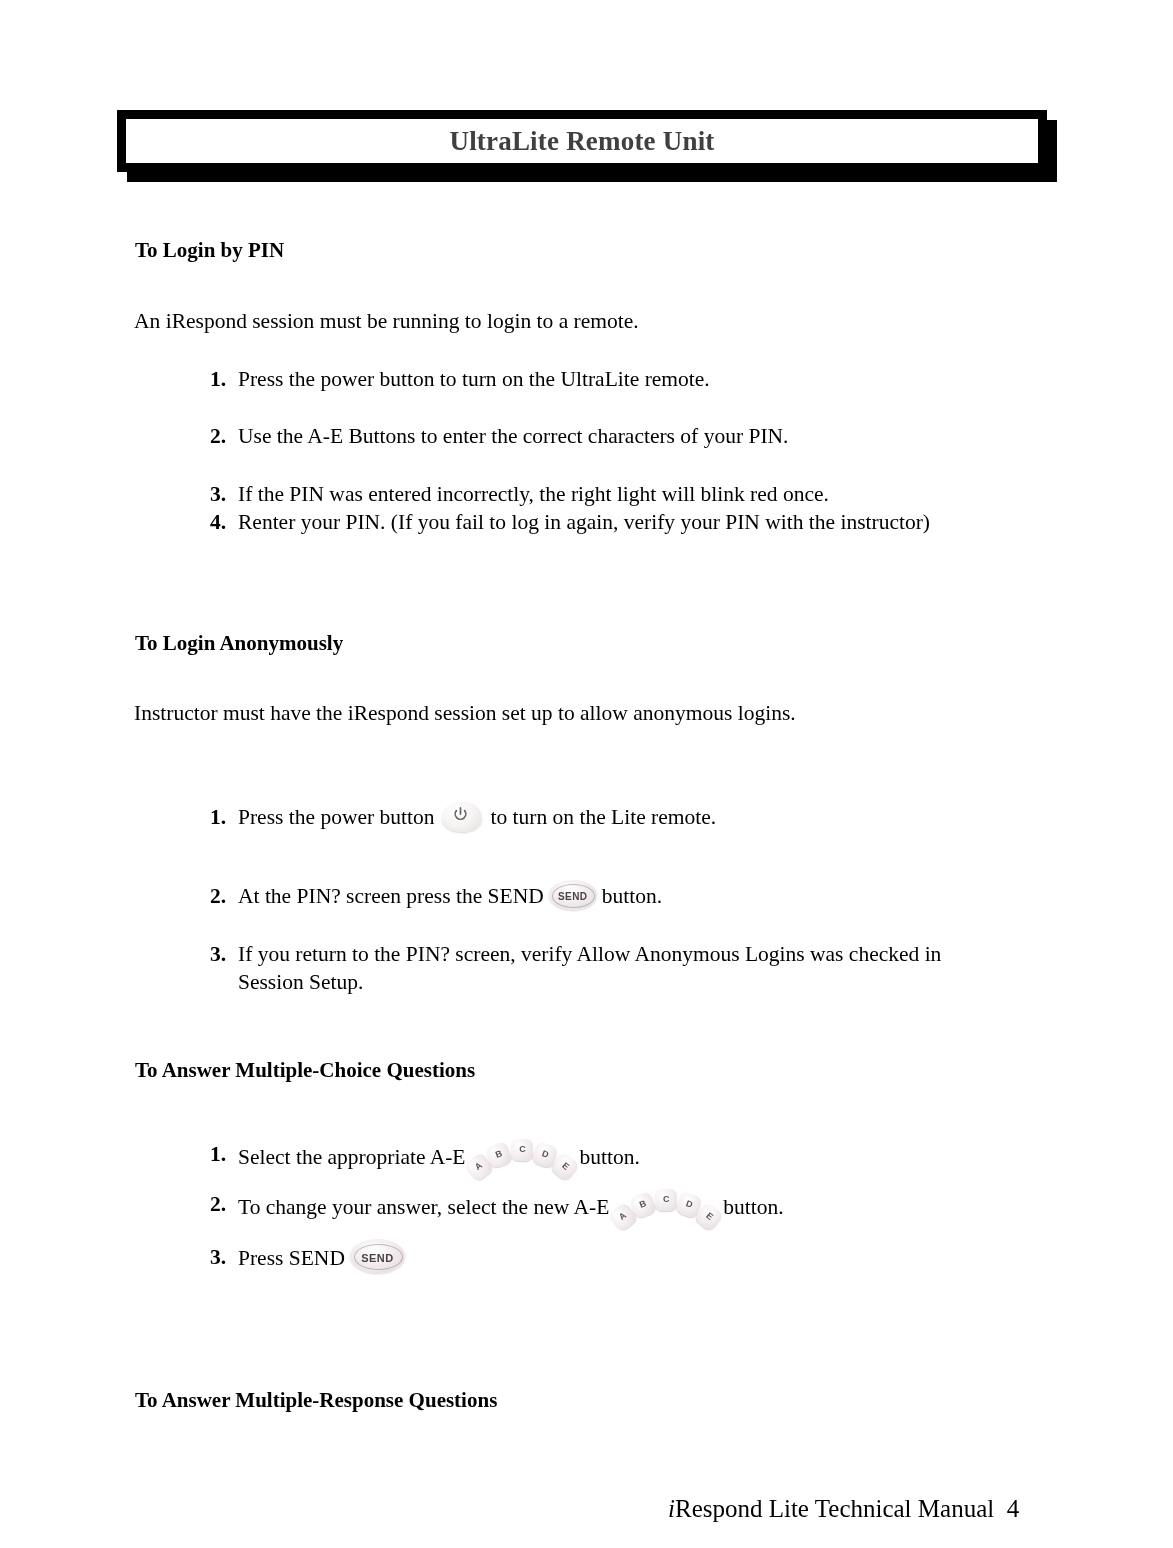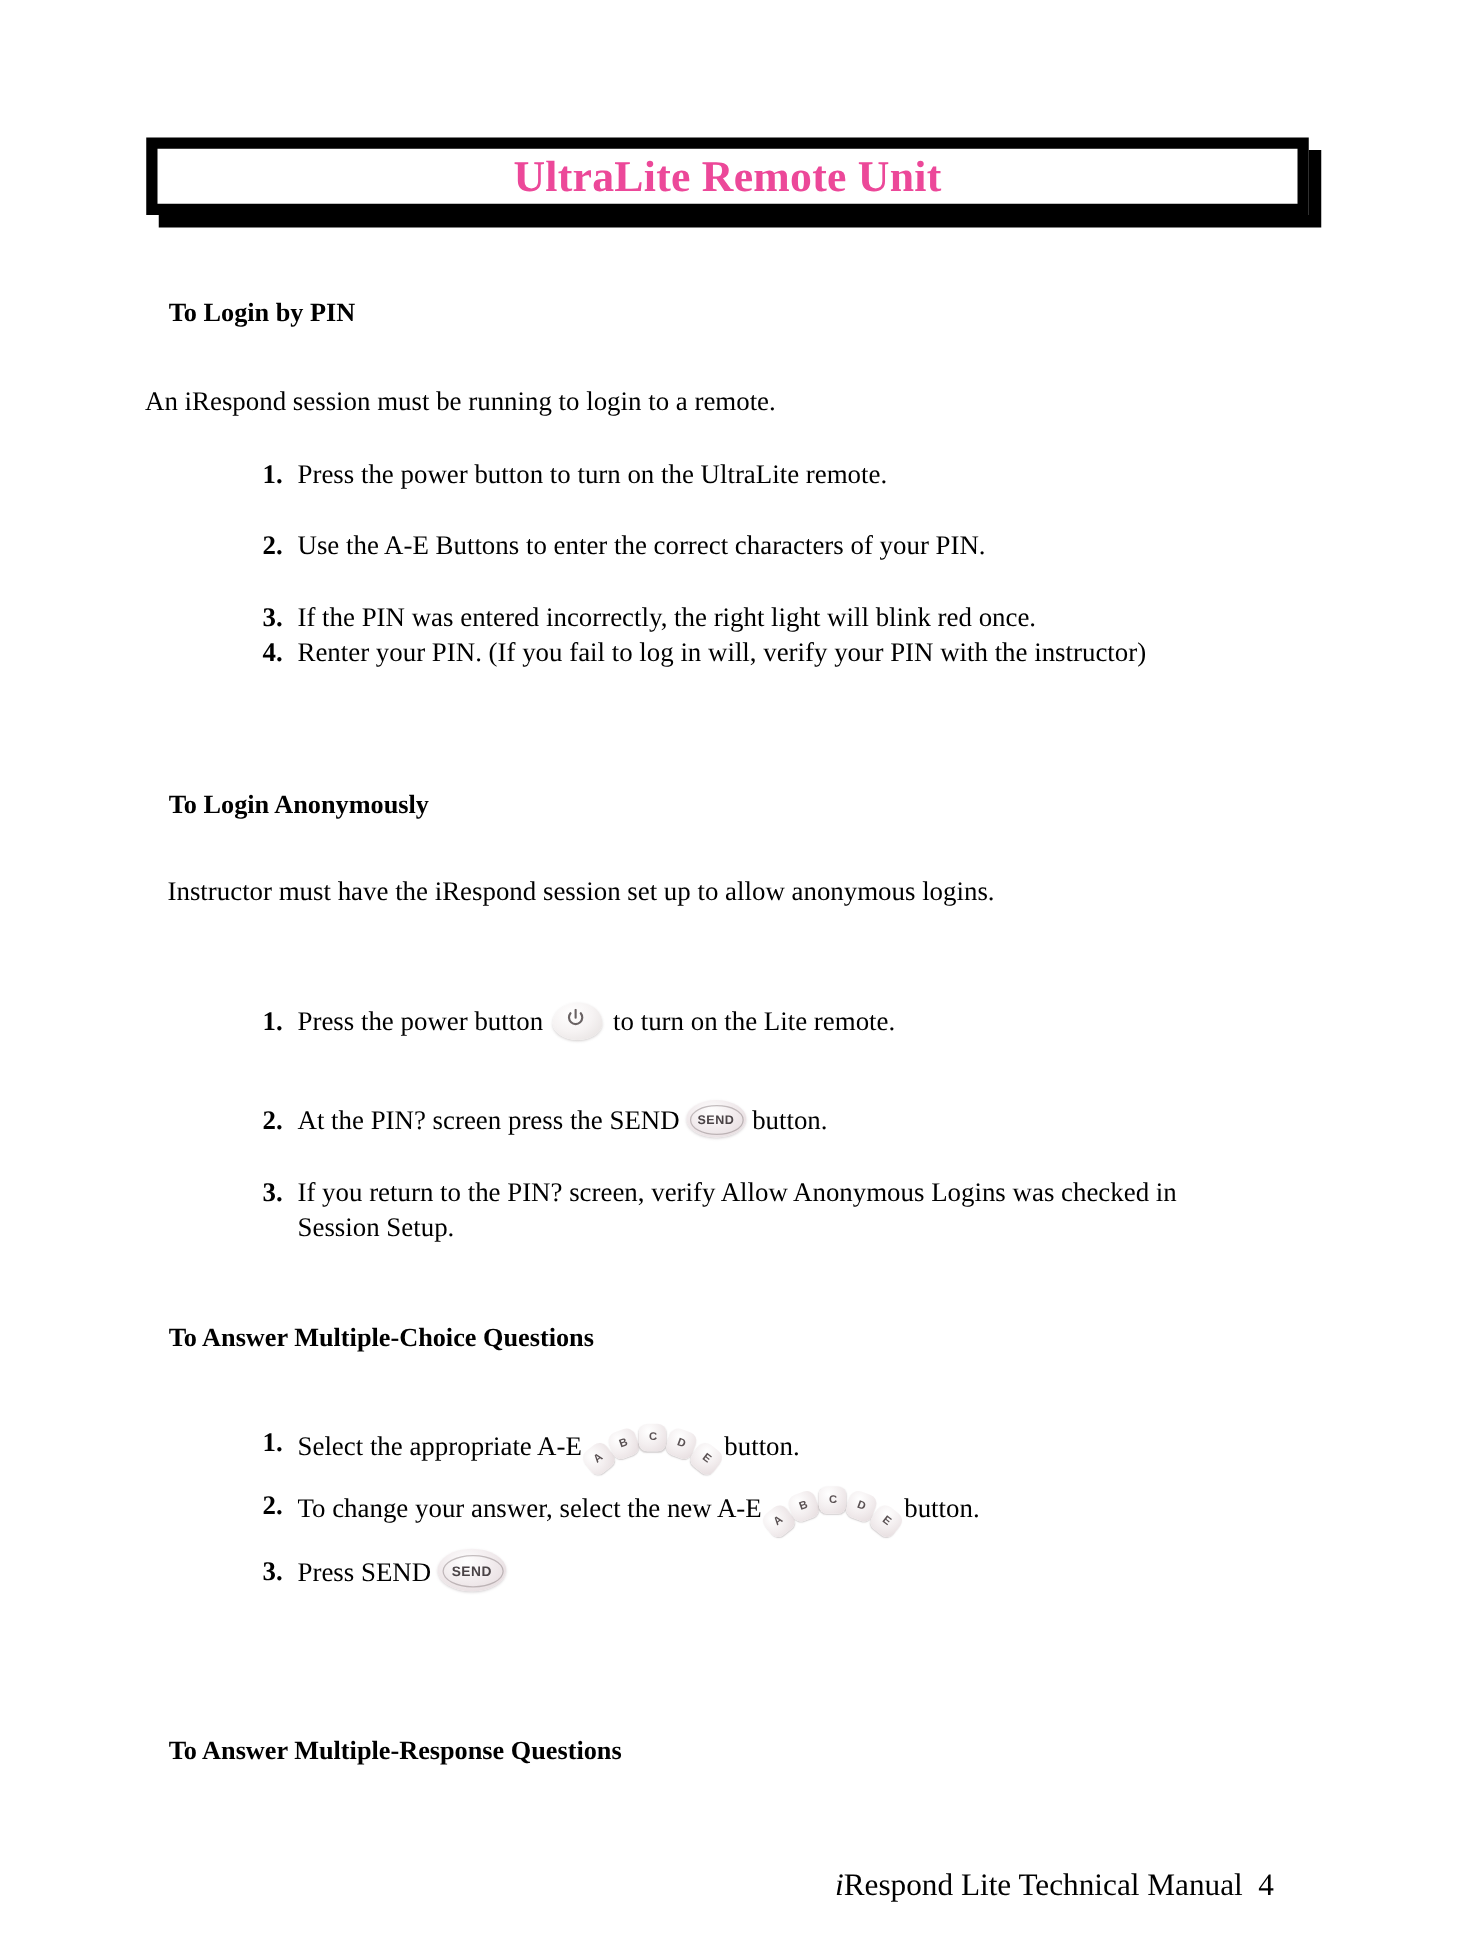--- a/index.html
+++ b/index.html
@@ -43,25 +43,25 @@
     width: 930px;
     height: 62px;
     box-sizing: border-box;
     border: 9px solid #000000;
     background: #ffffff;
     display: flex;
     align-items: center;
     justify-content: center;
   }
   .banner-title {
-    font-size: 35px;
+    font-size: 27px;
     font-weight: bold;
     letter-spacing: 0.2px;
     line-height: 1;
-    color: #ec4899;
+    color: #404040;
   }
 
   
   .section-heading {
     position: absolute;
     font-size: 21px;
     font-weight: bold;
     line-height: 1;
     white-space: nowrap;
   }
@@ -210,40 +210,40 @@
 
   <div class="banner-wrap">
     <div class="banner-shadow"></div>
     <div class="banner-box">
       <div class="banner-title">UltraLite Remote Unit</div>
     </div>
   </div>
 
   <div class="section-heading" style="left:135px; top:240px;">To Login by PIN</div>
 
-  <div class="body-para" style="left:116px; top:307px;">An iRespond session must be running to login to a remote.</div>
+  <div class="body-para" style="left:134px; top:307px;">An iRespond session must be running to login to a remote.</div>
 
   <div class="li" style="left:210px; top:365px; width:760px;">
     <span class="num">1.</span>
     <span class="txt">Press the power button  to turn on the UltraLite remote.</span>
   </div>
 
   <div class="li" style="left:210px; top:422px; width:760px;">
     <span class="num">2.</span>
     <span class="txt">Use the A-E Buttons to enter the correct characters of your PIN.</span>
   </div>
 
   <div class="li" style="left:210px; top:480px; width:760px;">
     <span class="num">3.</span>
     <span class="txt">If the PIN was entered incorrectly, the right light will blink red once.</span>
   </div>
 
   <div class="li" style="left:210px; top:508px; width:745px;">
     <span class="num">4.</span>
-    <span class="txt">Renter your PIN.  (If you fail to log in will, verify your PIN with the instructor)</span>
+    <span class="txt">Renter your PIN.  (If you fail to log in again, verify your PIN with the instructor)</span>
   </div>
 
   <div class="section-heading" style="left:135px; top:633px;">To Login Anonymously</div>
 
   <div class="body-para" style="left:134px; top:699px;">Instructor must have the iRespond session set up to allow anonymous logins.</div>
 
   <div class="li" style="left:210px; top:803px; width:800px;">
     <span class="num">1.</span>
     <span class="txt"><span>Press the power button</span><span class="btn-inline pwr"><span class="blob"></span><svg width="15" height="16" viewBox="0 0 15 16">
             <path d="M3.4 3.6 A5.3 5.3 0 1 0 11.6 3.6" fill="none" stroke="#6a6364" stroke-width="1.7" stroke-linecap="round"></path>

